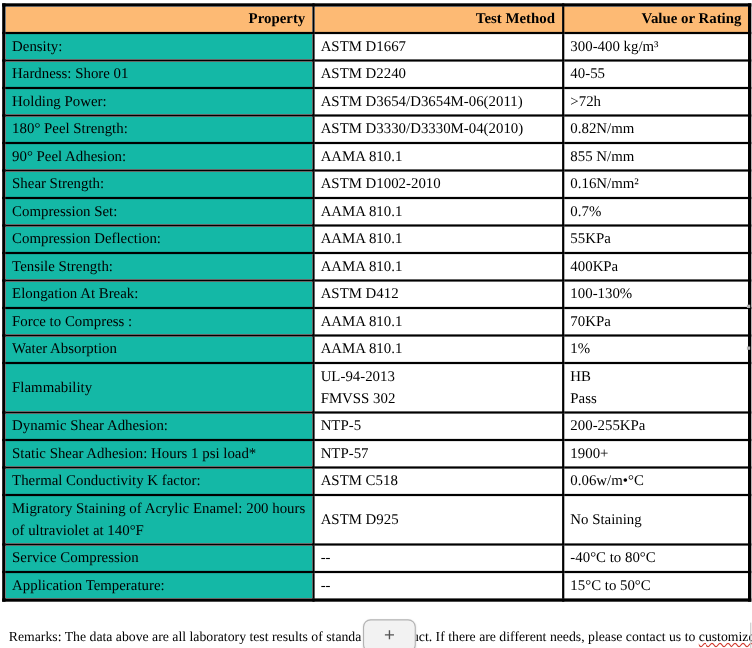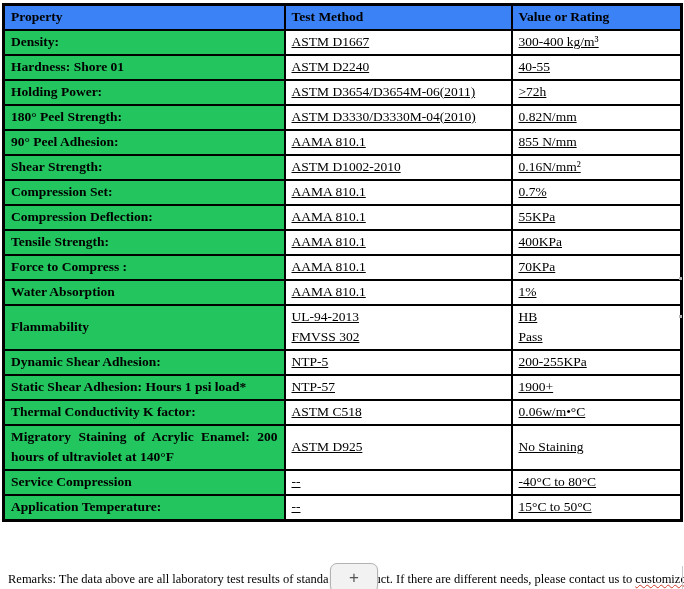--- a/index.html
+++ b/index.html
@@ -27,31 +27,32 @@
   .spec-table th, .spec-table td {
     border: 2px solid #000000;
     padding: 1px 6px 2px 6px;
     font-size: 13.5px;
     line-height: 20px;
     vertical-align: middle;
     text-align: left;
     overflow: hidden;
   }
   .spec-table th {
-    background: #3b82f6;
+    background: #fdba74;
     font-weight: bold;
     height: 20px;
+    text-align: right;
   }
   .spec-table td { height: 20px; background: #ffffff; }
   .spec-table td.prop {
-    background: #22c55e;
-    font-weight: bold;
+    background: #14b8a6;
+    font-weight: normal;
     text-align: justify;
   }
-  .spec-table td.mval { white-space: pre-line; text-decoration: underline; }
+  .spec-table td.mval { white-space: pre-line; }
   .remarks {
     position: absolute;
     left: 8px;
     top: 571px;
     width: 670px;
     font-size: 12.5px;
     line-height: 16px;
     white-space: nowrap;
   }
   .remarks-gap {
@@ -153,20 +154,25 @@
         <td class="prop">Compression Deflection:</td>
         <td class="mval">AAMA 810.1</td>
         <td class="mval">55KPa</td>
       </tr>
       <tr>
         <td class="prop">Tensile Strength:</td>
         <td class="mval">AAMA 810.1</td>
         <td class="mval">400KPa</td>
       </tr>
       <tr>
+        <td class="prop">Elongation At Break:</td>
+        <td class="mval">ASTM D412</td>
+        <td class="mval">100-130%</td>
+      </tr>
+      <tr>
         <td class="prop">Force to Compress :</td>
         <td class="mval">AAMA 810.1</td>
         <td class="mval">70KPa</td>
       </tr>
       <tr>
         <td class="prop">Water Absorption</td>
         <td class="mval">AAMA 810.1</td>
         <td class="mval">1%</td>
       </tr>
       <tr>

